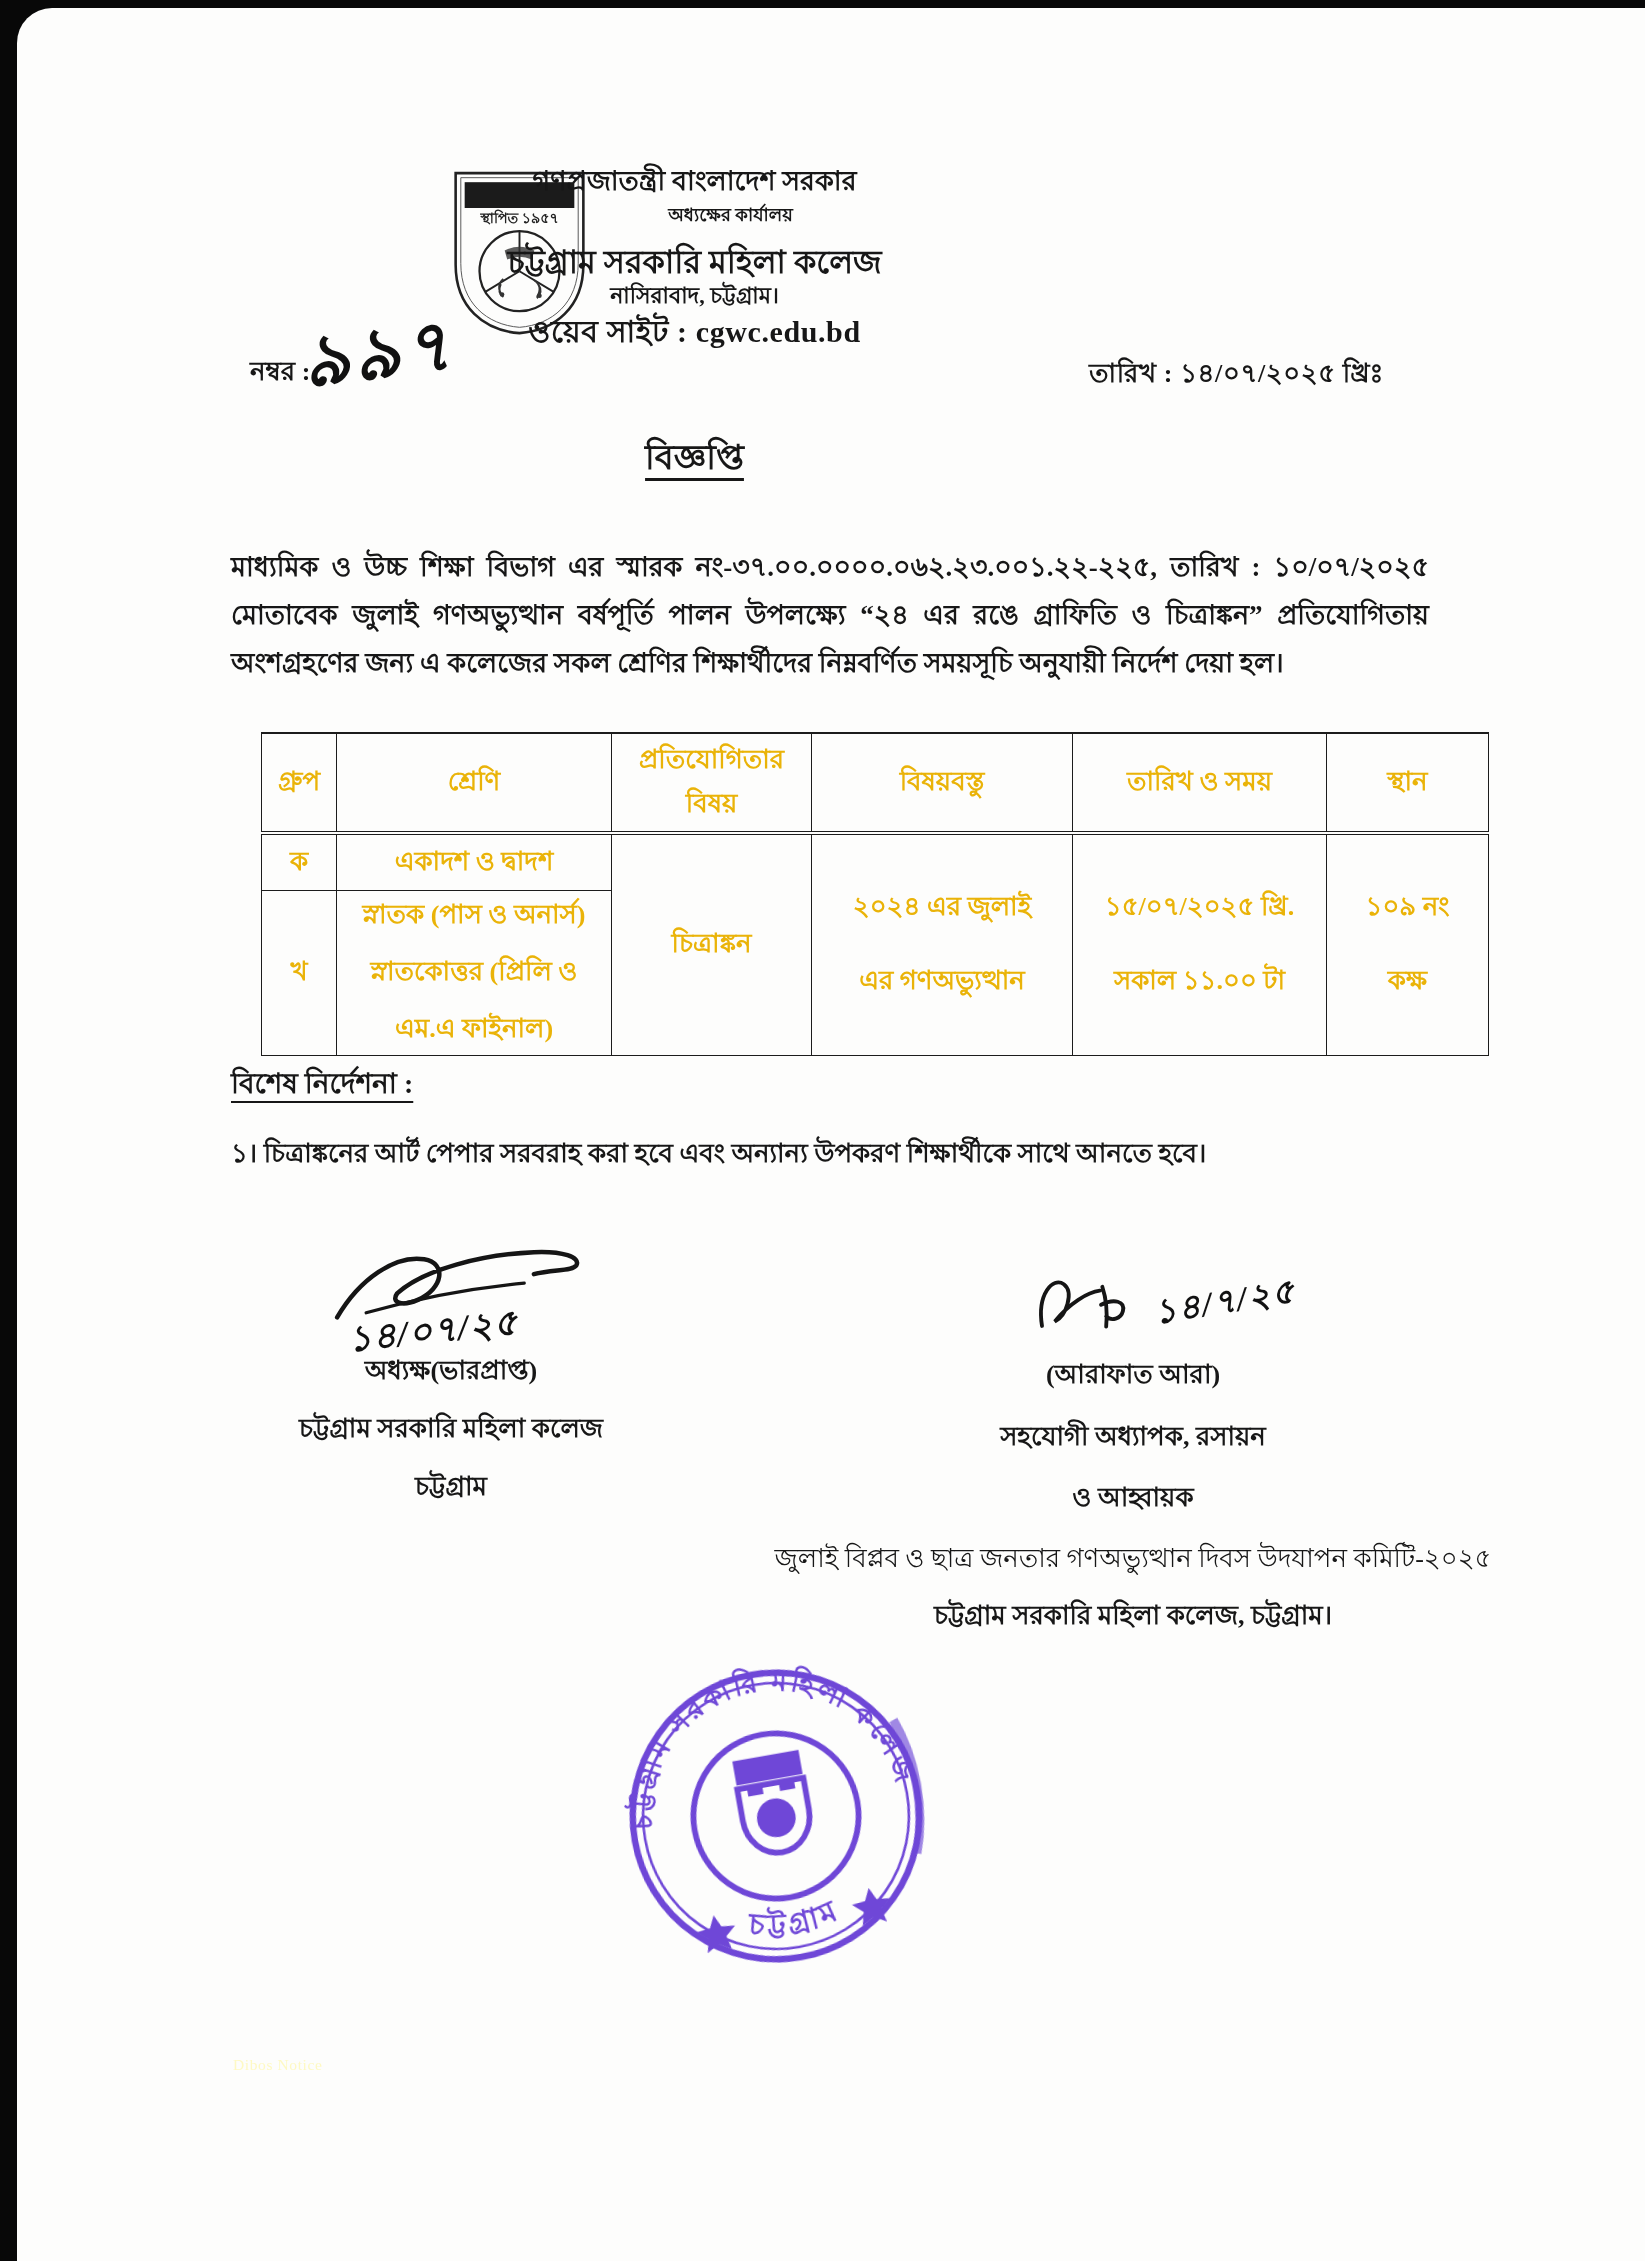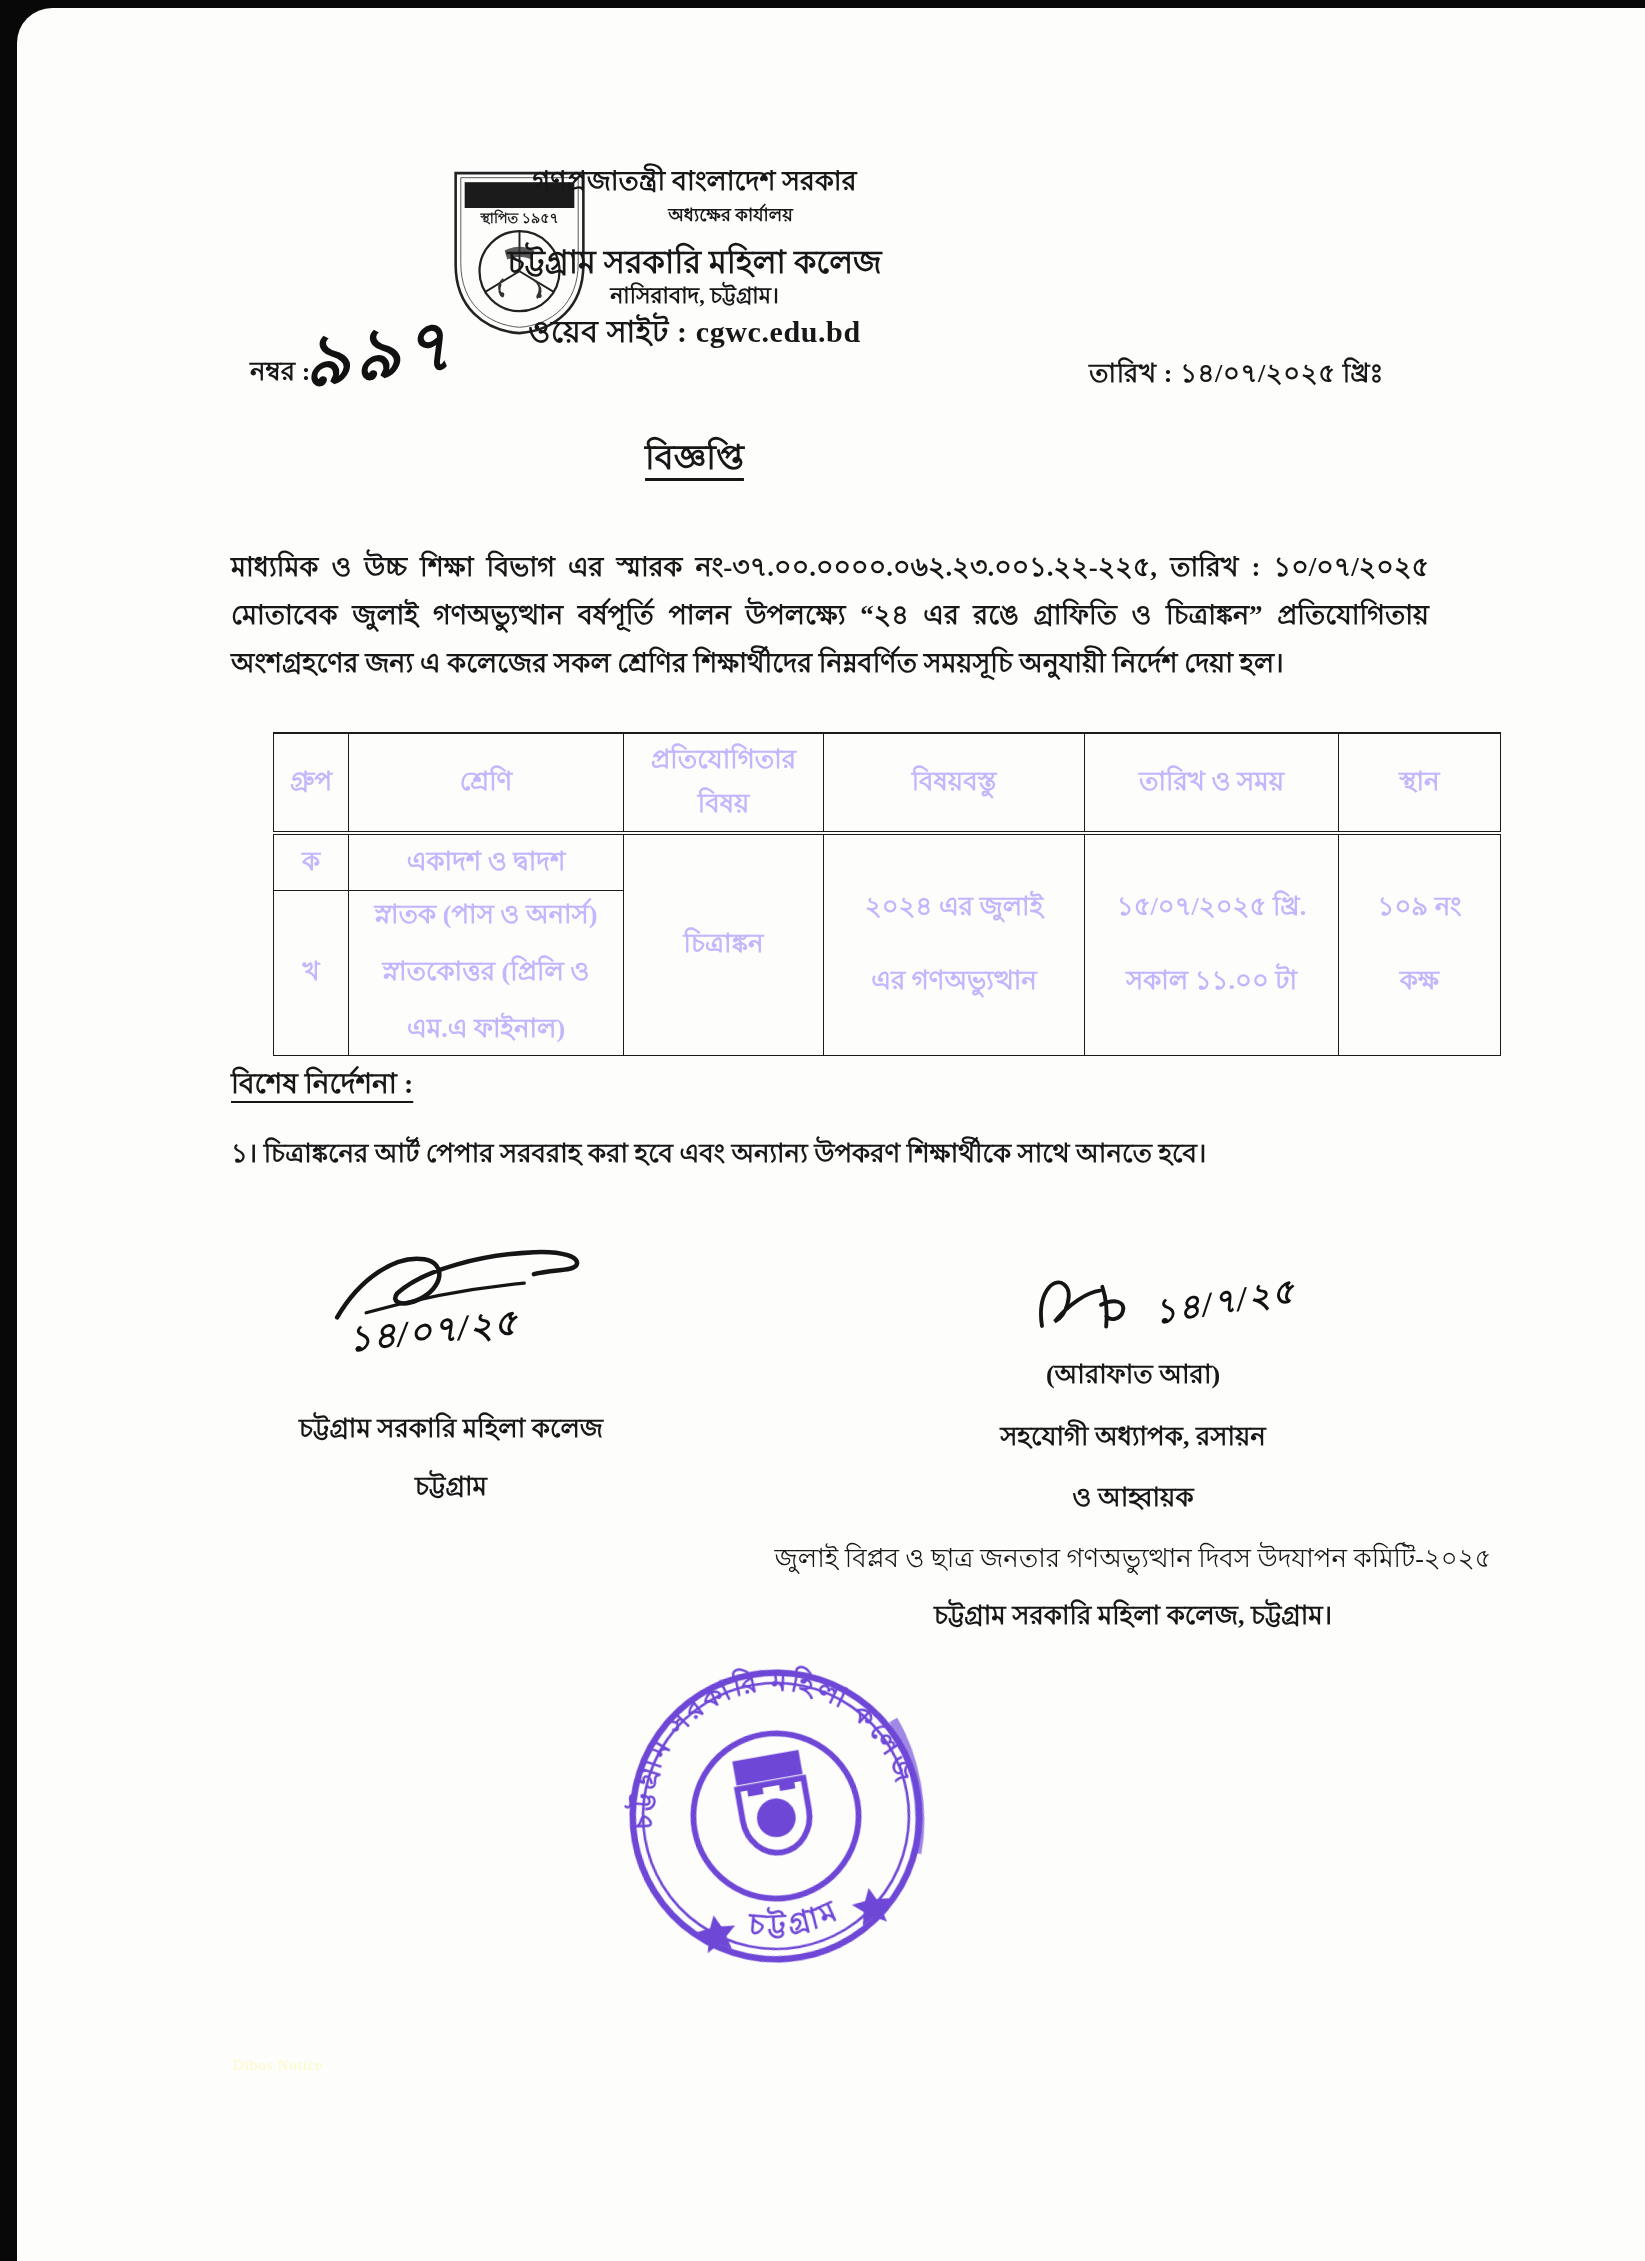--- a/index.html
+++ b/index.html
@@ -34,23 +34,23 @@
     text-decoration:underline;text-decoration-thickness:2.6px;text-underline-offset:9px;}
   
   .body-par{
     left:231px;top:516px;width:1198px;
     font-size:27px;line-height:48px;font-weight:600;
     text-align:justify;
   }
   .body-par .hl{font-weight:800;}
   
   table.sched{
-    position:absolute;left:273px;top:732px;
+    position:absolute;left:261px;top:732px;
     border-collapse:collapse;table-layout:fixed;
-    font-size:26px;color:#c4b5fd;
+    font-size:26px;color:#eab308;
   }
   table.sched th,table.sched td{
     border:1.9px solid #1c1c1c;
     text-align:center;vertical-align:middle;
     padding:2.6px 5.2px;
     font-weight:600;
   }
   table.sched th{font-weight:700;height:92px;border-bottom:4.5px double #1c1c1c;}
   table.sched .row-a td{height:50px;}
   table.sched .row-b td{height:147px;}
@@ -169,20 +169,21 @@
 
   <div class="abs special-head">বিশেষ নির্দেশনা :</div>
   <div class="abs special-item">১। চিত্রাঙ্কনের আর্ট পেপার সরবরাহ করা হবে এবং অন্যান্য উপকরণ শিক্ষার্থীকে সাথে আনতে হবে।</div>
 
   <svg class="abs sig-left-svg" width="271" height="97" viewBox="0 0 420 150">
     <path d="M25 115 C60 55 115 18 160 25 C195 31 190 70 150 88 C125 99 108 92 118 78
              C160 40 250 18 330 14 C375 12 402 22 396 34 C390 44 360 40 330 48" fill="none" stroke="#151515" stroke-width="7" stroke-linecap="round"></path>
     <path d="M70 108 C140 88 230 70 315 62" fill="none" stroke="#151515" stroke-width="5" stroke-linecap="round"></path>
   </svg>
   <div class="abs hand sig-left-date">১৪/০৭/২৫</div>
+  <div class="abs sigblock sl1">অধ্যক্ষ(ভারপ্রাপ্ত)</div>
   <div class="abs sigblock sl2">চট্টগ্রাম সরকারি মহিলা কলেজ</div>
   <div class="abs sigblock sl3">চট্টগ্রাম</div>
 
   <svg class="abs sig-right-svg" width="122" height="77" viewBox="0 0 190 120">
     <path d="M28 95 C20 45 45 18 62 30 C78 42 66 80 48 88 C70 60 100 42 118 40
              M122 34 C128 52 130 75 128 96 M120 62 C140 52 158 56 154 72 C151 84 136 88 128 80" fill="none" stroke="#151515" stroke-width="6" stroke-linecap="round"></path>
   </svg>
   <div class="abs hand sig-right-date">১৪/৭/২৫</div>
   <div class="abs sigblock sr-name">(আরাফাত আরা)</div>
   <div class="abs sigblock sr1">সহযোগী অধ্যাপক, রসায়ন</div>

